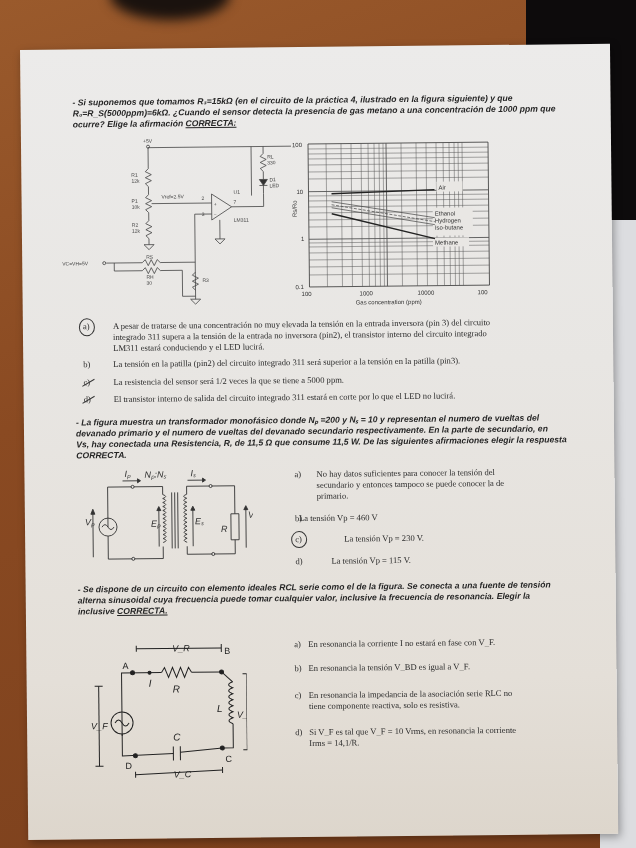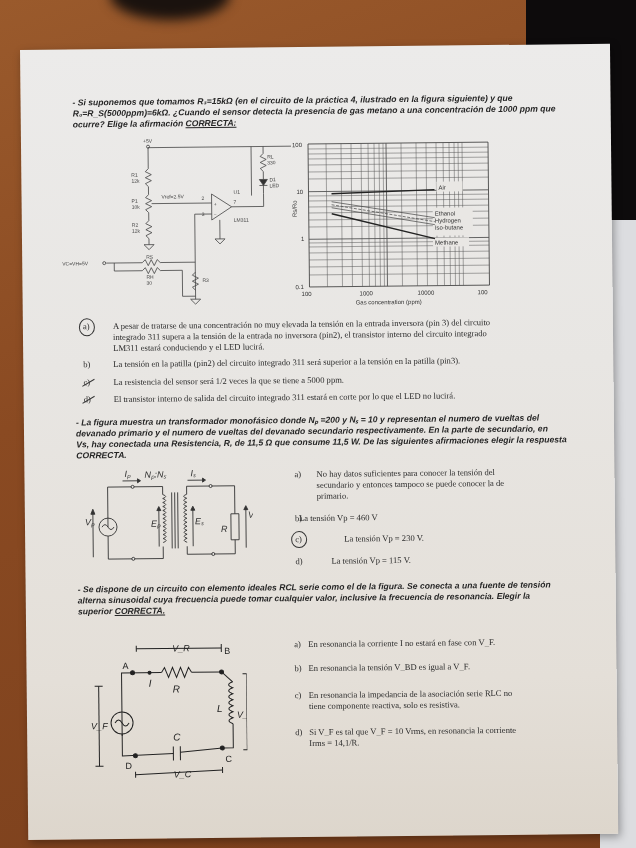--- a/index.html
+++ b/index.html
@@ -262,21 +262,21 @@
     <span class="txt" style="left:21px;margin-left:28px;">La tensión Vp = 230 V.</span>
   </div>
   <div class="opt" style="left:270px;top:509px;width:260px;height:12px;">
     <span class="lbl">d)</span>
     <span class="txt" style="left:36px;">La tensión Vp = 115 V.</span>
   </div>
 
   <div class="q" style="top:535px;">
     <div>- Se dispone de un circuito con elemento ideales RCL serie como el de la figura. Se conecta a una fuente de tensión</div>
     <div>alterna sinusoidal cuya frecuencia puede tomar cualquier valor, inclusive la frecuencia de resonancia. Elegir la</div>
-    <div><span>superior </span><u>CORRECTA.</u></div>
+    <div><span>inclusive </span><u>CORRECTA.</u></div>
   </div>
 
   <svg style="position:absolute;left:60px;top:592px;" width="160" height="140" viewBox="0 0 160 140" fill="none" stroke="#222" stroke-width="1">
     <line x1="50" y1="8" x2="135" y2="8"></line>
       <line x1="50" y1="5" x2="50" y2="11"></line>
       <line x1="135" y1="4" x2="135" y2="12"></line>
     <text x="86" y="11" fill="#222" stroke="none" font-size="9" font-style="italic">V_R</text>
     <text x="36" y="28" fill="#222" stroke="none" font-size="9">A</text>
     <text x="138" y="14" fill="#222" stroke="none" font-size="9">B</text>
     <polyline points="35,95 35,32 75,32"></polyline>

